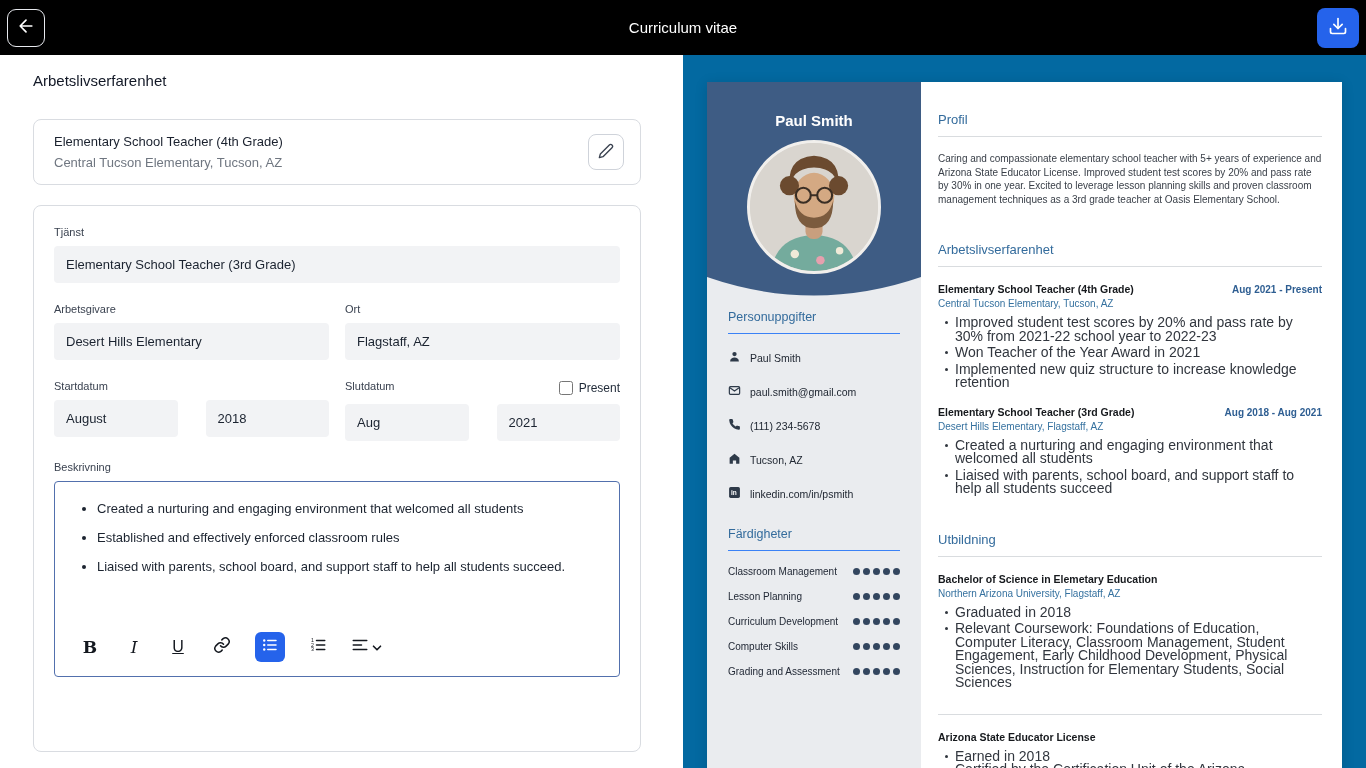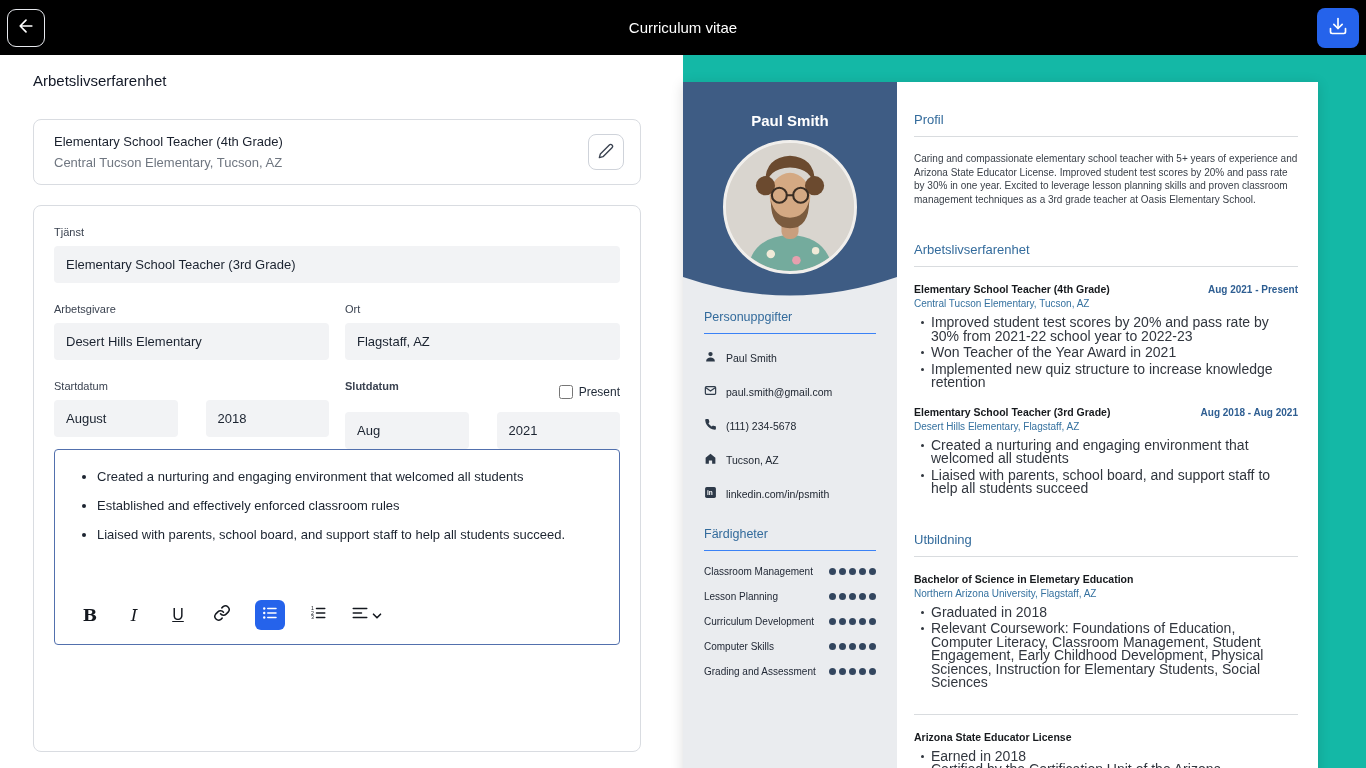--- a/index.html
+++ b/index.html
@@ -22,39 +22,39 @@
     position:absolute; left:50%; transform:translateX(-50%);
     color:#fff; font-size:15px; font-weight:500;
   }
   .download-btn {
     width:42px; height:40px; background:#2563eb; border:none; border-radius:8px;
     display:flex; align-items:center; justify-content:center; cursor:pointer;
   }
   
   .content { display:flex; height:713px; }
   .editor { width:683px; background:#fff; padding:17px 42px 0 33px; }
-  .preview-area { flex:1; background:#14b8a6; display:flex; }
+  .preview-area { flex:1; background:#0369a1; display:flex; justify-content:center; }
 
   
   .editor-title { font-size:15px; font-weight:500; color:#121826; margin:0 0 30px 0; }
   .card { border:1px solid #d9dce1; border-radius:8px; background:#fff; }
   .entry-card { display:flex; align-items:center; justify-content:space-between;
     padding:14px 16px 14px 20px; margin-bottom:20px; }
   .entry-card-title { font-size:13px; color:#1a212e; margin-bottom:6px; }
   .entry-card-sub { font-size:13px; color:#6f7680; }
   .edit-btn { width:36px; height:36px; border:1px solid #cfd3da; border-radius:8px;
     background:#fff; display:flex; align-items:center; justify-content:center; cursor:pointer; }
   .form-card { padding:20px; height:547px; }
   .field-label { font-size:11px; color:#3a4250; display:block; margin-bottom:8px; }
   .text-input { width:100%; height:37px; background:#f2f3f5; border:none; border-radius:4px;
     font-size:13px; color:#1b2330; padding:0 12px; font-family:inherit; outline:none; }
   .row2 { display:grid; grid-template-columns:1fr 1fr; gap:16px; margin-top:20px; }
   .dates { display:grid; grid-template-columns:1fr 1fr; gap:28px; }
   .label-row { display:flex; justify-content:space-between; align-items:center; margin-bottom:8px; }
-  .label-row .field-label { margin-bottom:12px;font-weight:bold; }
+  .label-row .field-label { margin-bottom:4px; }
   .present { display:flex; align-items:center; gap:6px; font-size:12px; color:#1f2937;padding-left:24px; }
   .present input { width:14px; height:14px; margin:0; cursor:pointer; }
   .desc-label { margin-top:20px; }
   .rte { border:1.5px solid #5270ad; border-radius:4px; height:196px;
     display:flex; flex-direction:column; justify-content:space-between; }
   .rte-content { padding:10px 16px 0; }
   .rte-content ul { list-style:disc; padding-left:26px; margin:6px 0 0; }
   .rte-content li { font-size:13px; color:#1c2430; line-height:22px; margin-bottom:7px; }
   .rte-toolbar { display:flex; align-items:center; gap:22px; padding:8px 16px 14px 24px; }
   .tb { background:none; border:none; padding:0; width:22px; height:24px; cursor:pointer;
@@ -179,20 +179,21 @@
               <span>Present</span>
             </label>
           </div>
           <div class="dates">
             <input class="text-input" type="text" value="Aug" style="">
             <input class="text-input" type="text" value="2021" style="">
           </div>
         </div>
       </div>
 
+      <label class="field-label desc-label">Beskrivning</label>
       <div class="rte">
         <div class="rte-content">
           <ul>
             <li>Created a nurturing and engaging environment that welcomed all students</li>
             <li>Established and effectively enforced classroom rules</li>
             <li>Liaised with parents, school board, and support staff to help all students succeed.</li>
           </ul>
         </div>
         <div class="rte-toolbar">
           <button class="tb tb-bold">B</button>

